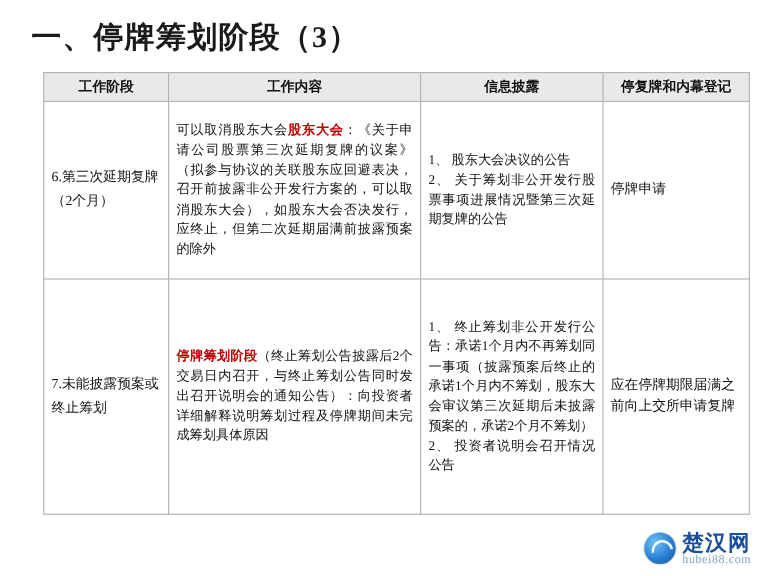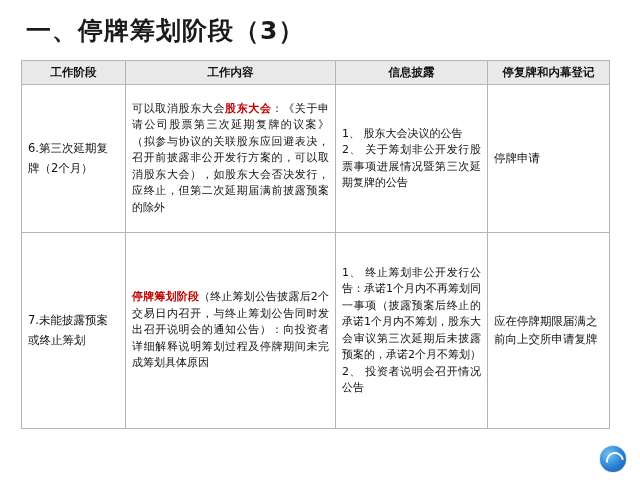--- a/index.html
+++ b/index.html
@@ -12,34 +12,35 @@
     background: #ffffff;
     font-family: "DejaVu Sans", "Liberation Sans", sans-serif;
     position: relative;
     overflow: hidden;
   }
   .slide {
     position: relative;
     width: 640px;
     height: 480px;
     box-sizing: border-box;
+    font-family: Liberation Serif, serif;
   }
   .title {
     position: absolute;
     left: 26px;
     top: 14px;
     font-size: 25px;
     font-weight: bold;
     color: #1a1a1a;
     letter-spacing: 1px;
     white-space: nowrap;
   }
   table.main {
     position: absolute;
-    left: 21px;
+    left: 36px;
     top: 60px;
     width: 588px;
     border-collapse: collapse;
     table-layout: fixed;
   }
   table.main td, table.main th {
     border: 1px solid #b5b5b5;
     vertical-align: middle;
     padding: 4px 6px;
     box-sizing: border-box;
@@ -171,15 +172,19 @@
         <td class="cell content-just"><span class="red">停牌筹划阶段</span><span>（终止筹划公告披露后2个交易日内召开，与终止筹划公告同时发出召开说明会的通知公告）：向投资者详细解释说明筹划过程及停牌期间未完成筹划具体原因</span></td>
         <td class="cell disclosure" style="white-space:pre-line">1、 终止筹划非公开发行公告：承诺1个月内不再筹划同一事项（披露预案后终止的承诺1个月内不筹划，股东大会审议第三次延期后未披露预案的，承诺2个月不筹划）
 2、 投资者说明会召开情况公告</td>
         <td class="cell center">应在停牌期限届满之前向上交所申请复牌</td>
       </tr>
     </tbody>
   </table>
 
   <div class="watermark">
     <div class="wm-logo"></div>
+    <div class="wm-text">
+      <span class="wm-cn">楚汉网</span>
+      <span class="wm-en">hubei88.com</span>
+    </div>
   </div>
 
 </div>
 
 </body></html>

